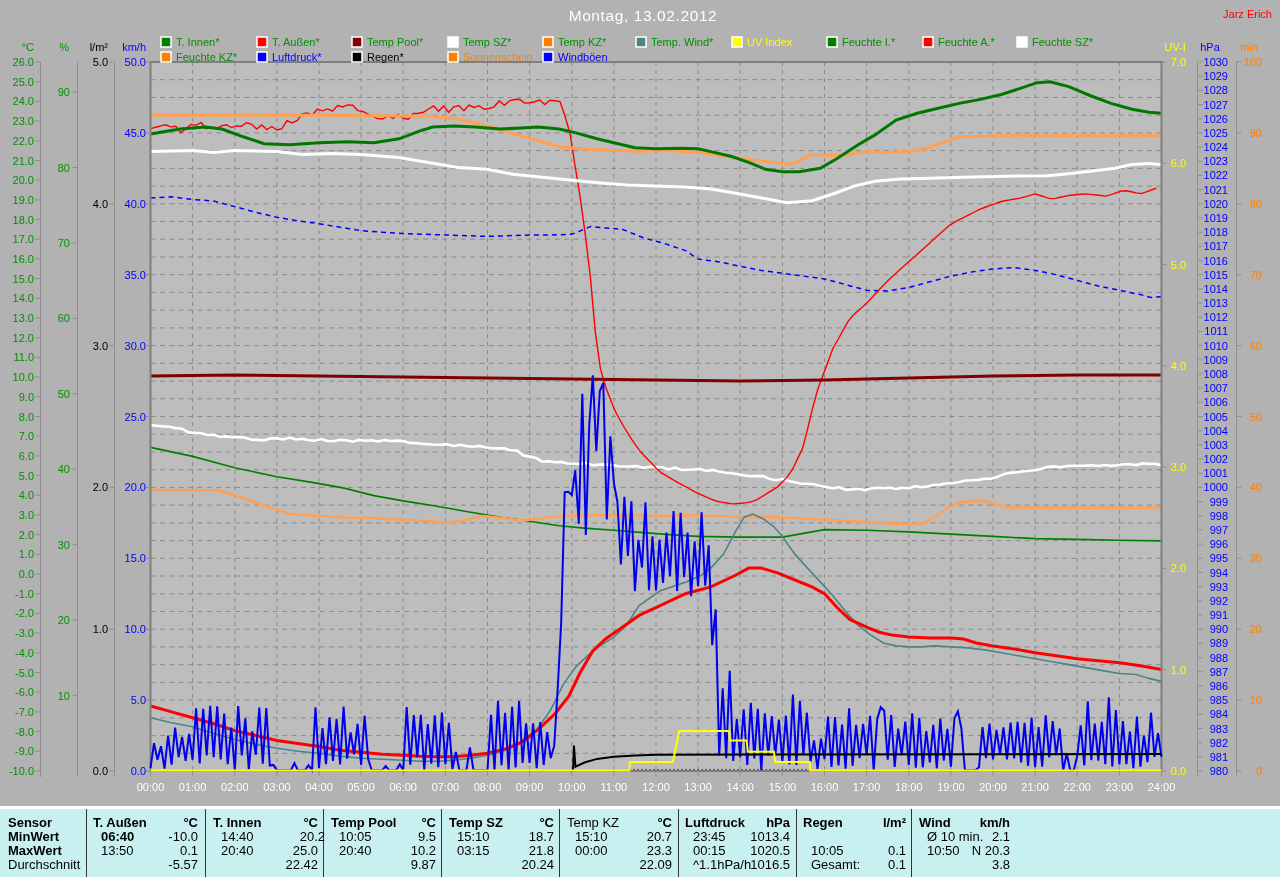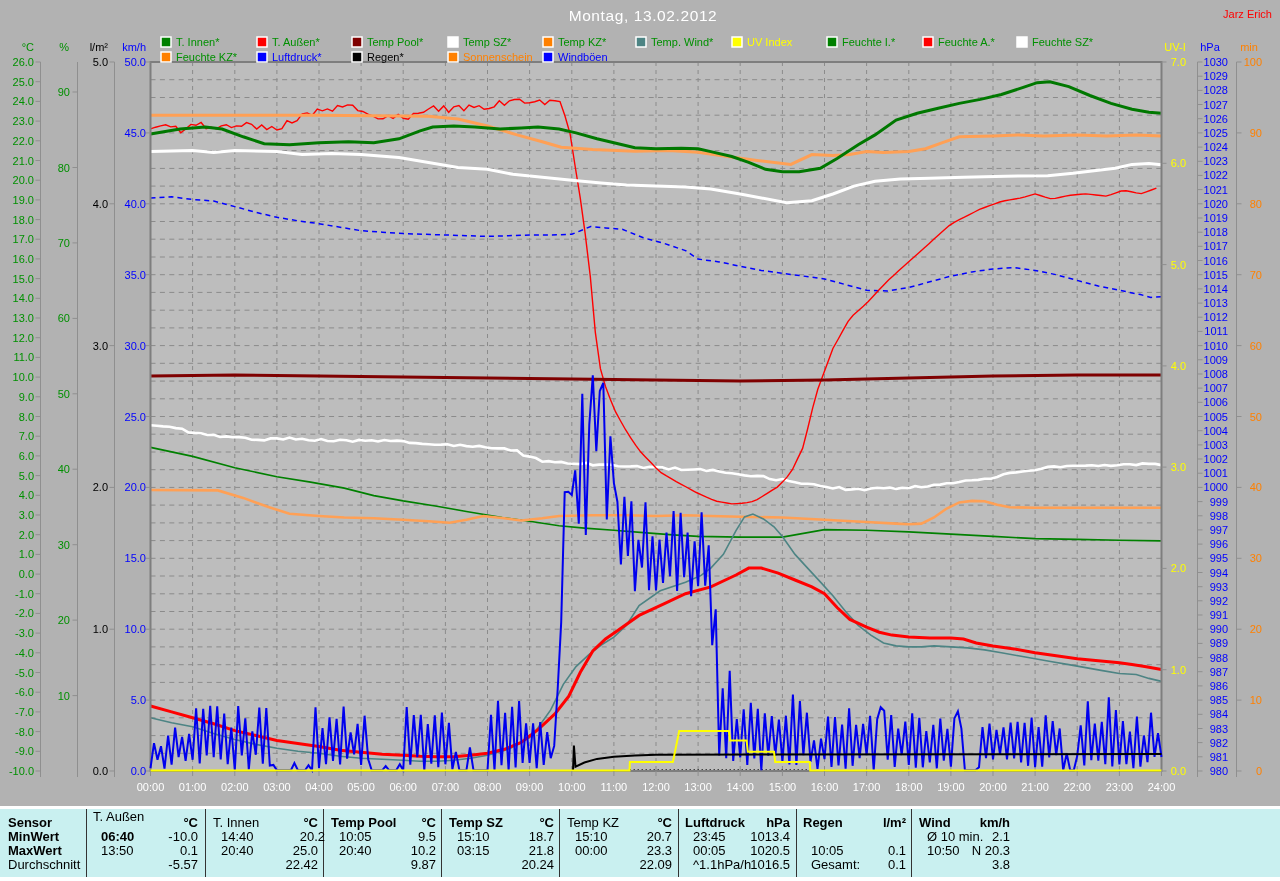--- a/index.html
+++ b/index.html
@@ -233,28 +233,28 @@
       <div style="position:absolute;left:323px;top:0px;width:1px;height:68px;background:#333"></div>
       <div style="position:absolute;left:441px;top:0px;width:1px;height:68px;background:#333"></div>
       <div style="position:absolute;left:559px;top:0px;width:1px;height:68px;background:#333"></div>
       <div style="position:absolute;left:678px;top:0px;width:1px;height:68px;background:#333"></div>
       <div style="position:absolute;left:796px;top:0px;width:1px;height:68px;background:#333"></div>
       <div style="position:absolute;left:911px;top:0px;width:1px;height:68px;background:#333"></div>
       <div style="position:absolute;left:8px;top:6px;font-weight:bold;white-space:nowrap">Sensor</div>
       <div style="position:absolute;left:8px;top:20px;font-weight:bold;white-space:nowrap">MinWert</div>
       <div style="position:absolute;left:8px;top:34px;font-weight:bold;white-space:nowrap">MaxWert</div>
       <div style="position:absolute;left:8px;top:48px;font-weight:normal;white-space:nowrap">Durchschnitt</div>
-      <div style="position:absolute;left:93px;top:0;font-weight:normal;white-space:nowrap">T. Außen</div>
+      <div style="position:absolute;left:93px;top:6px;font-weight:bold;white-space:nowrap">T. Außen</div>
       <div style="position:absolute;left:108px;top:6px;width:90px;text-align:right;font-weight:bold">°C</div>
       <div style="position:absolute;left:101px;top:20px;font-weight:bold;white-space:nowrap">06:40</div>
       <div style="position:absolute;left:108px;top:20px;width:90px;text-align:right;font-weight:normal">-10.0</div>
       <div style="position:absolute;left:101px;top:34px;font-weight:normal;white-space:nowrap">13:50</div>
       <div style="position:absolute;left:108px;top:34px;width:90px;text-align:right;font-weight:normal">0.1</div>
       <div style="position:absolute;left:108px;top:48px;width:90px;text-align:right;font-weight:normal">-5.57</div>
-      <div style="position:absolute;left:213px;top:6px;font-weight:normal;white-space:nowrap">T. Innen</div>
+      <div style="position:absolute;left:213px;top:6px;font-weight:bold;white-space:nowrap">T. Innen</div>
       <div style="position:absolute;left:228px;top:6px;width:90px;text-align:right;font-weight:bold">°C</div>
       <div style="position:absolute;left:221px;top:20px;font-weight:normal;white-space:nowrap">14:40</div>
       <div style="position:absolute;left:235px;top:20px;width:90px;text-align:right;font-weight:normal">20.2</div>
       <div style="position:absolute;left:221px;top:34px;font-weight:normal;white-space:nowrap">20:40</div>
       <div style="position:absolute;left:228px;top:34px;width:90px;text-align:right;font-weight:normal">25.0</div>
       <div style="position:absolute;left:228px;top:48px;width:90px;text-align:right;font-weight:normal">22.42</div>
       <div style="position:absolute;left:331px;top:6px;font-weight:bold;white-space:nowrap">Temp Pool</div>
       <div style="position:absolute;left:346px;top:6px;width:90px;text-align:right;font-weight:bold">°C</div>
       <div style="position:absolute;left:339px;top:20px;font-weight:normal;white-space:nowrap">10:05</div>
       <div style="position:absolute;left:346px;top:20px;width:90px;text-align:right;font-weight:normal">9.5</div>
@@ -272,21 +272,21 @@
       <div style="position:absolute;left:582px;top:6px;width:90px;text-align:right;font-weight:bold">°C</div>
       <div style="position:absolute;left:575px;top:20px;font-weight:normal;white-space:nowrap">15:10</div>
       <div style="position:absolute;left:582px;top:20px;width:90px;text-align:right;font-weight:normal">20.7</div>
       <div style="position:absolute;left:575px;top:34px;font-weight:normal;white-space:nowrap">00:00</div>
       <div style="position:absolute;left:582px;top:34px;width:90px;text-align:right;font-weight:normal">23.3</div>
       <div style="position:absolute;left:582px;top:48px;width:90px;text-align:right;font-weight:normal">22.09</div>
       <div style="position:absolute;left:685px;top:6px;font-weight:bold;white-space:nowrap">Luftdruck</div>
       <div style="position:absolute;left:700px;top:6px;width:90px;text-align:right;font-weight:bold">hPa</div>
       <div style="position:absolute;left:693px;top:20px;font-weight:normal;white-space:nowrap">23:45</div>
       <div style="position:absolute;left:700px;top:20px;width:90px;text-align:right;font-weight:normal">1013.4</div>
-      <div style="position:absolute;left:693px;top:34px;font-weight:normal;white-space:nowrap">00:05</div>
+      <div style="position:absolute;left:693px;top:34px;font-weight:normal;white-space:nowrap">00:15</div>
       <div style="position:absolute;left:700px;top:34px;width:90px;text-align:right;font-weight:normal">1020.5</div>
       <div style="position:absolute;left:693px;top:48px;font-weight:normal;white-space:nowrap">^1.1hPa/h</div>
       <div style="position:absolute;left:700px;top:48px;width:90px;text-align:right;font-weight:normal">1016.5</div>
       <div style="position:absolute;left:803px;top:6px;font-weight:bold;white-space:nowrap">Regen</div>
       <div style="position:absolute;left:816px;top:6px;width:90px;text-align:right;font-weight:bold">l/m²</div>
       <div style="position:absolute;left:811px;top:34px;font-weight:normal;white-space:nowrap">10:05</div>
       <div style="position:absolute;left:816px;top:34px;width:90px;text-align:right;font-weight:normal">0.1</div>
       <div style="position:absolute;left:811px;top:48px;font-weight:normal;white-space:nowrap">Gesamt:</div>
       <div style="position:absolute;left:816px;top:48px;width:90px;text-align:right;font-weight:normal">0.1</div>
       <div style="position:absolute;left:919px;top:6px;font-weight:bold;white-space:nowrap">Wind</div>

